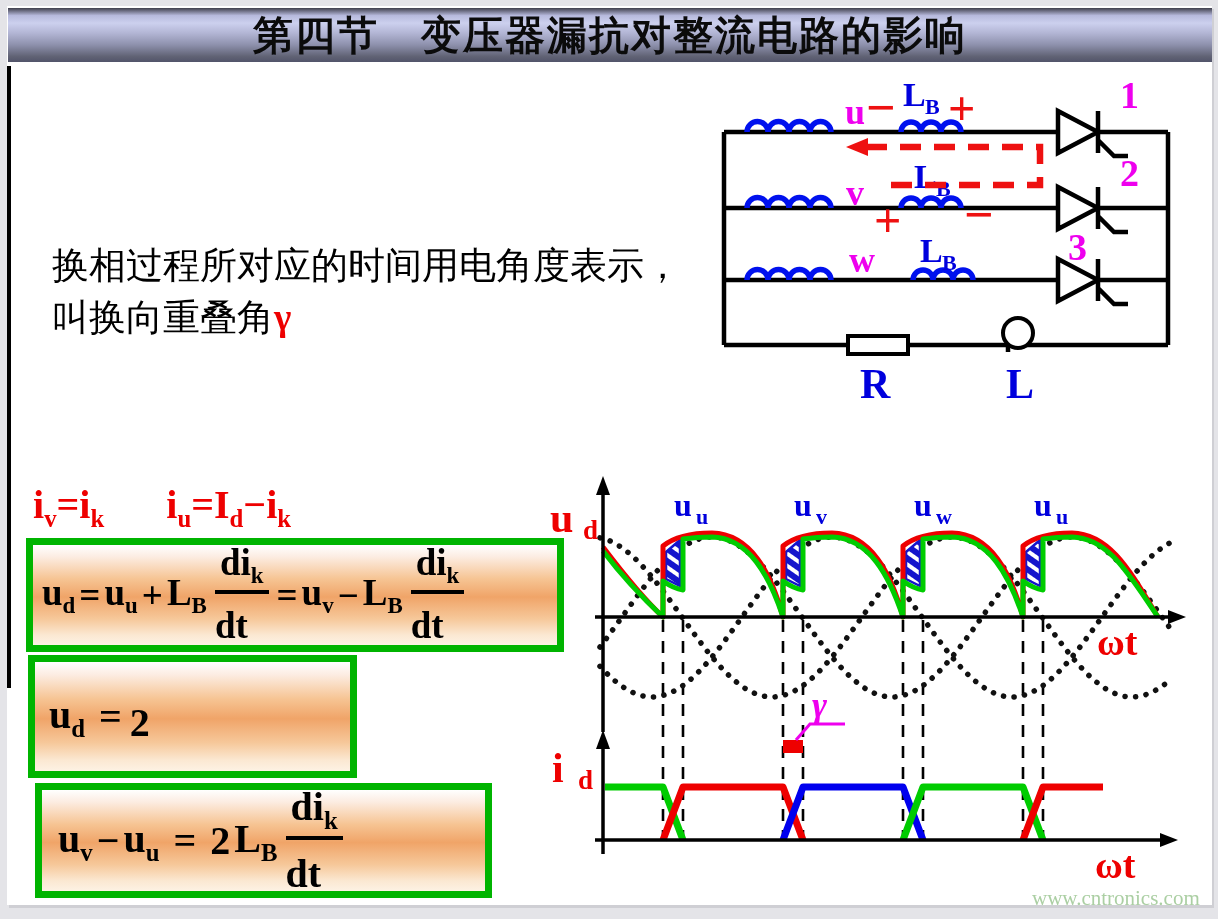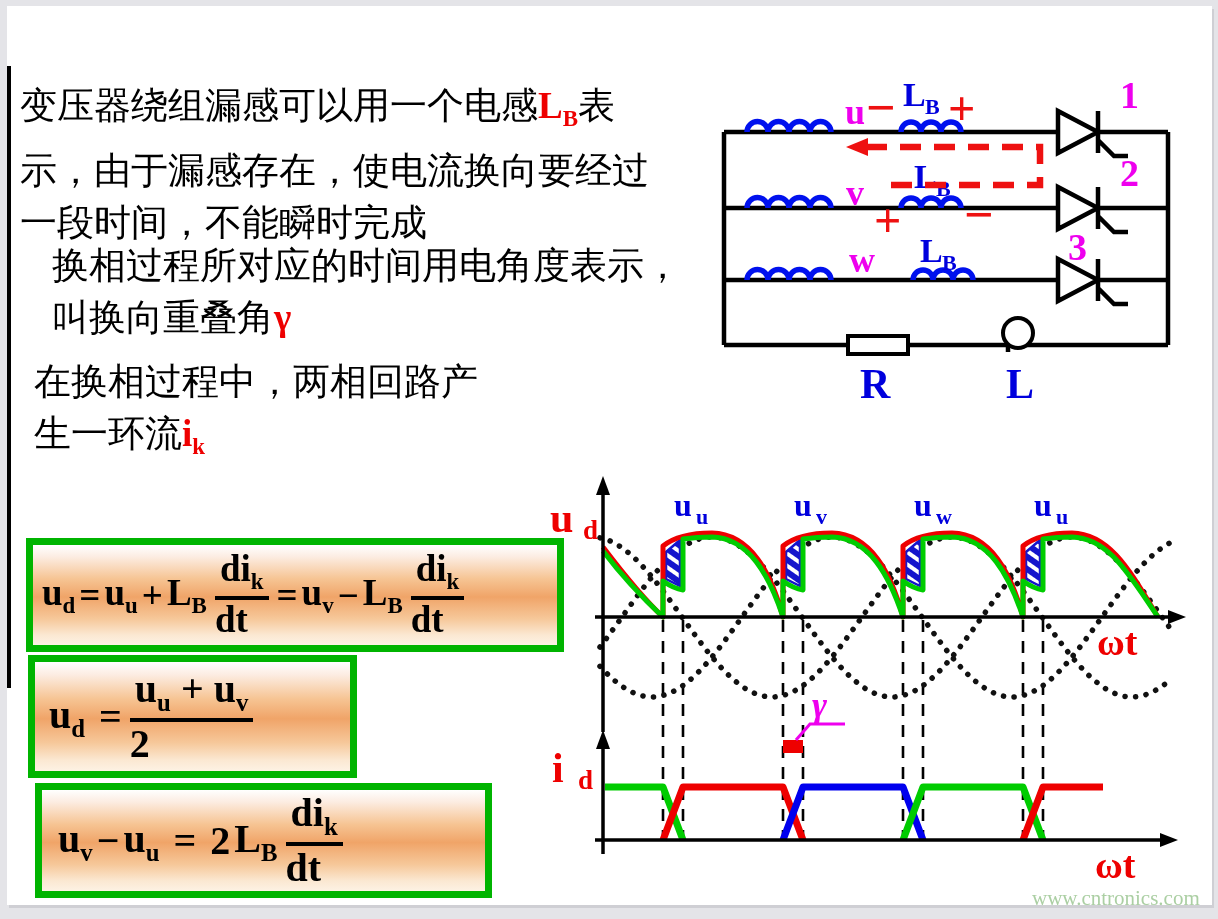--- a/index.html
+++ b/index.html
@@ -17,47 +17,48 @@
   .eqline{position:absolute;left:33px;top:481px;font-size:40px;font-weight:bold;color:#ee0000;font-family:"Liberation Serif","DejaVu Serif",serif;}
   .eqline .eq2{margin-left:52px;}
   .fbox{position:absolute;border:7px solid #00b400;
      background:linear-gradient(180deg,#ffffff 0%,#fcece1 12%,#f6c493 34%,#f0a468 52%,#f6c89a 74%,#fbe8d2 90%,#fdf2e4 100%);
      display:flex;align-items:center;color:#000;font-weight:bold;font-family:"Liberation Serif","DejaVu Serif",serif;}
   .box1{left:26px;top:538px;width:517px;height:100px;font-size:37px;padding-left:7px;}
   .box2{left:28px;top:655px;width:303px;height:109px;font-size:40px;padding-left:12px;}
   .box3{left:35px;top:783px;width:429px;height:101px;font-size:40px;padding-left:14px;}
   .fr{display:inline-block;text-align:left;vertical-align:middle;margin:0 6px;line-height:1.05;}
   .fr .num{display:block;border-bottom:4px solid #000;padding:0 5px 2px 5px;}
-  .fr .den{display:block;padding-top:1px;}
+  .fr .den{display:block;padding-top:13px;}
   .tok{margin:0 2px;}
   .sp{display:inline-block;width:10px;}
   svg{position:absolute;overflow:visible;}
   .watermark{position:absolute;left:1032px;top:886px;font-family:Liberation Serif, serif;font-size:21px;color:#abcfa3;}
 </style>
 </head>
 <body>
 
 <div class="page">
   <div class="slide"></div>
 
+  <div class="title-bar">
+    <span>第四节　变压器漏抗对整流电路的影响</span>
+  </div>
 
   <div class="text-frame-border"></div>
 
-  <div class="para" style="left:20px;top:80px;width:642px;">
-    <span>变压器绕组漏感可以用一个电感</span><span class="red"><span>L</span><sub>B</sub></span><span>表示，由于漏感存在，使电流换向要经过一段时间，不能瞬时完成</span>
-  </div>
 
   <div class="para" style="left:20px;top:240px;width:642px;margin-left:32px;">
     <span>换相过程所对应的时间用电角度表示，叫换向重叠角</span><span class="red">γ</span>
   </div>
 
-  <div class="para" style="left:34px;top:356px;width:470px;">
-    <span>在换相过程中，两相回路产生一环流</span><span class="red"><span>i</span><sub>k</sub></span>
-  </div>
-
+
+  <div class="eqline">
+    <span class="eq1"><span>i</span><sub>v</sub><span>=</span><span>i</span><sub>k</sub></span>
+    <span class="eq2"><span>i</span><sub>u</sub><span>=</span><span>I</span><sub>d</sub><span>−</span><span>i</span><sub>k</sub></span>
+  </div>
 
   <div class="fbox box1">
     <span class="tok"><span>u</span><sub>d</sub></span>
     <span class="tok">=</span>
     <span class="tok"><span>u</span><sub>u</sub></span>
     <span class="tok">+</span>
     <span class="tok"><span>L</span><sub>B</sub></span>
     <span class="fr">
       <span class="num"><span>di</span><sub>k</sub></span>
       <span class="den">dt</span>
@@ -70,21 +71,20 @@
       <span class="num"><span>di</span><sub>k</sub></span>
       <span class="den">dt</span>
     </span>
   </div>
 
   <div class="fbox box2">
     <span class="tok"><span>u</span><sub>d</sub></span>
     <span class="sp"></span>
     <span class="tok">=</span>
     <span class="fr">
-      <span class="num"><span>u</span><sub>u</sub>&nbsp;<span>+</span>&nbsp;<span>u</span><sub>v</sub></span>
       <span class="den">2</span>
     </span>
   </div>
 
   <div class="fbox box3">
     <span class="tok"><span>u</span><sub>v</sub></span>
     <span class="tok">−</span>
     <span class="tok"><span>u</span><sub>u</sub></span>
     <span class="sp"></span>
     <span class="tok">=</span>

